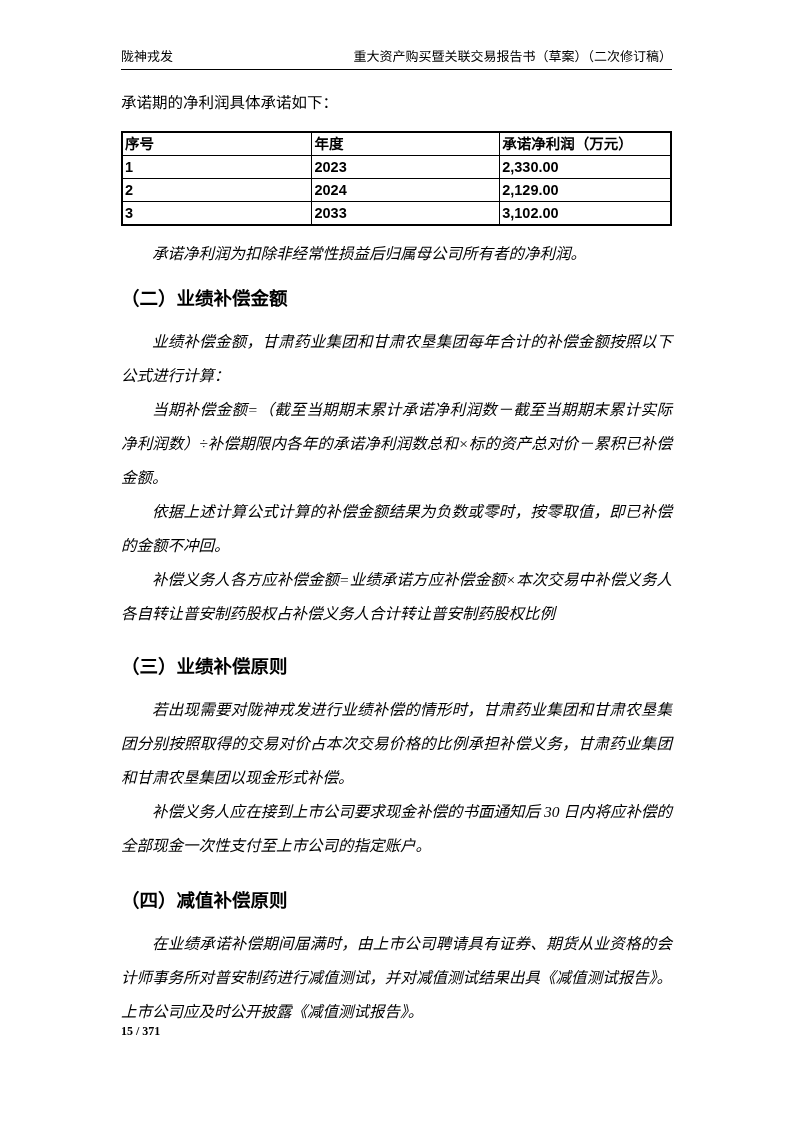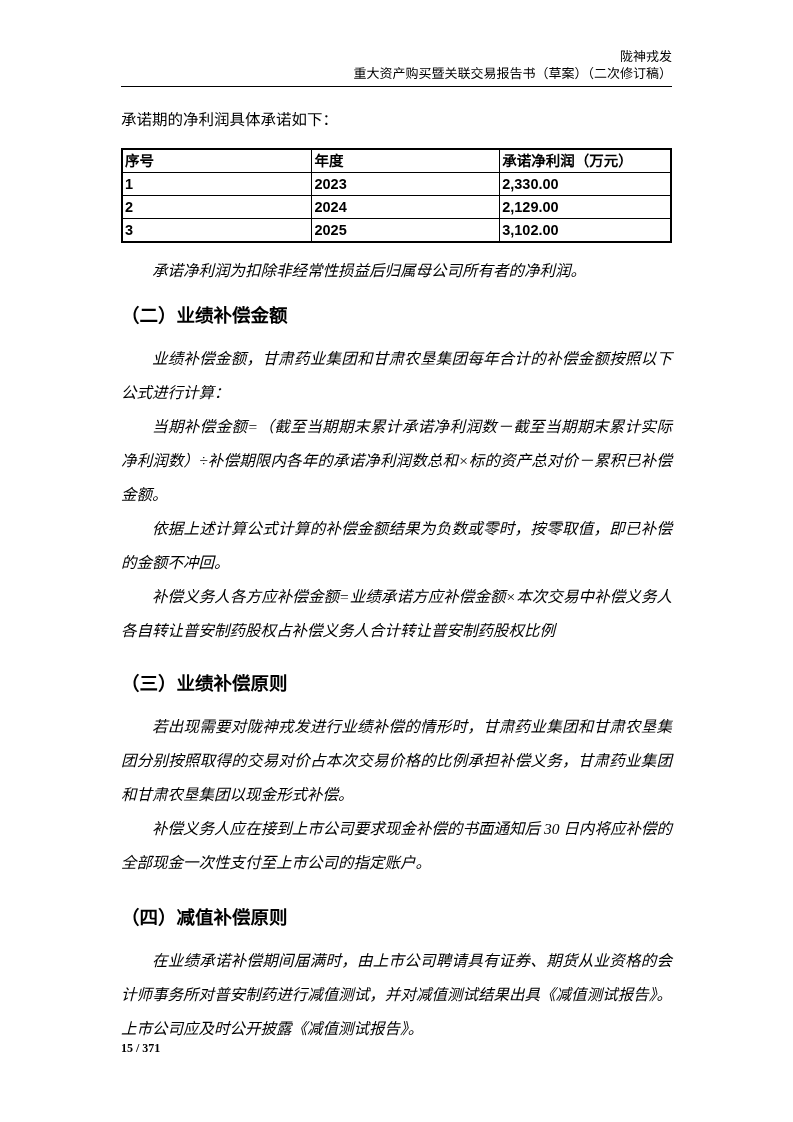--- a/index.html
+++ b/index.html
@@ -21,21 +21,20 @@
   }
   
   .doc-header {
     display: flex;
     justify-content: space-between;
     align-items: flex-end;
     font-size: 13px;
     line-height: 17px;
     padding-bottom: 4px;
     border-bottom: 1.5px solid #000;
-    flex-direction: column;
   }
   .doc-header .hl, .doc-header .hr { white-space: nowrap; }
 
   
   .para {
     font-size: 15.5px;
     line-height: 34px;
     margin: 0;
     text-align: justify;
   }
@@ -126,21 +125,21 @@
         <td>2023</td>
         <td>2,330.00</td>
       </tr>
       <tr>
         <td>2</td>
         <td>2024</td>
         <td>2,129.00</td>
       </tr>
       <tr>
         <td>3</td>
-        <td>2025</td>
+        <td>2033</td>
         <td>3,102.00</td>
       </tr>
     </tbody>
   </table>
 
   <p class="para indent p-note">承诺净利润为扣除非经常性损益后归属母公司所有者的净利润。</p>
 
   <h2 class="sec-heading h-sec2">（二）业绩补偿金额</h2>
   <p class="para indent mt-line">业绩补偿金额，甘肃药业集团和甘肃农垦集团每年合计的补偿金额按照以下公式进行计算：</p>
   <p class="para indent">当期补偿金额=（截至当期期末累计承诺净利润数－截至当期期末累计实际净利润数）÷补偿期限内各年的承诺净利润数总和×标的资产总对价－累积已补偿金额。</p>

